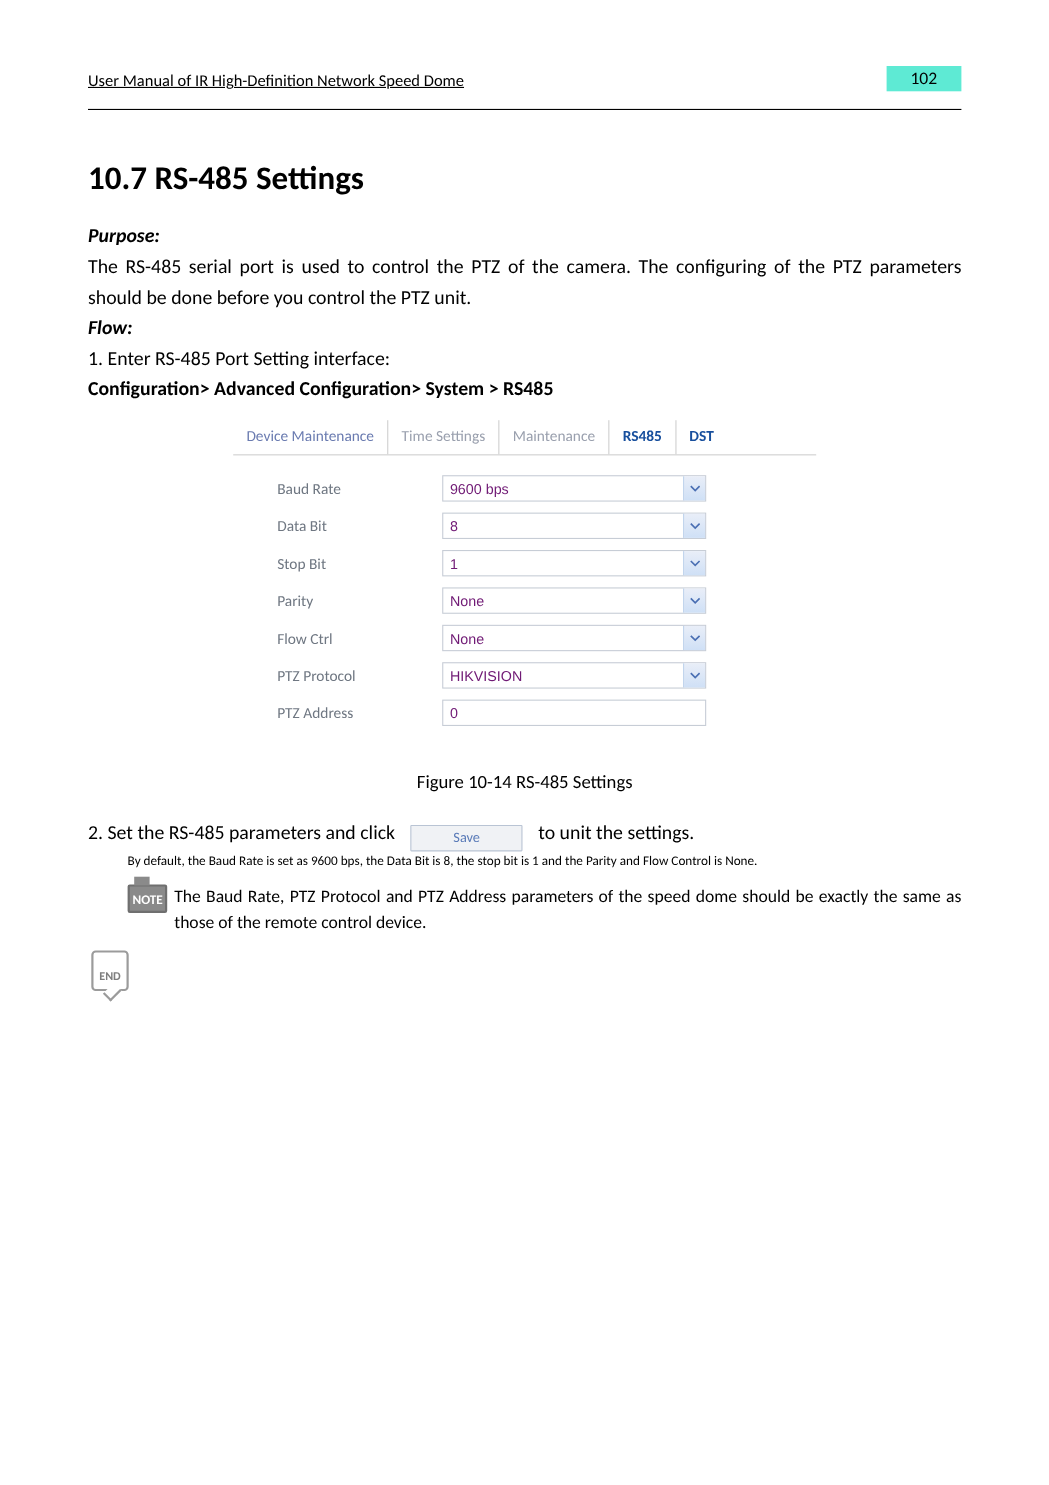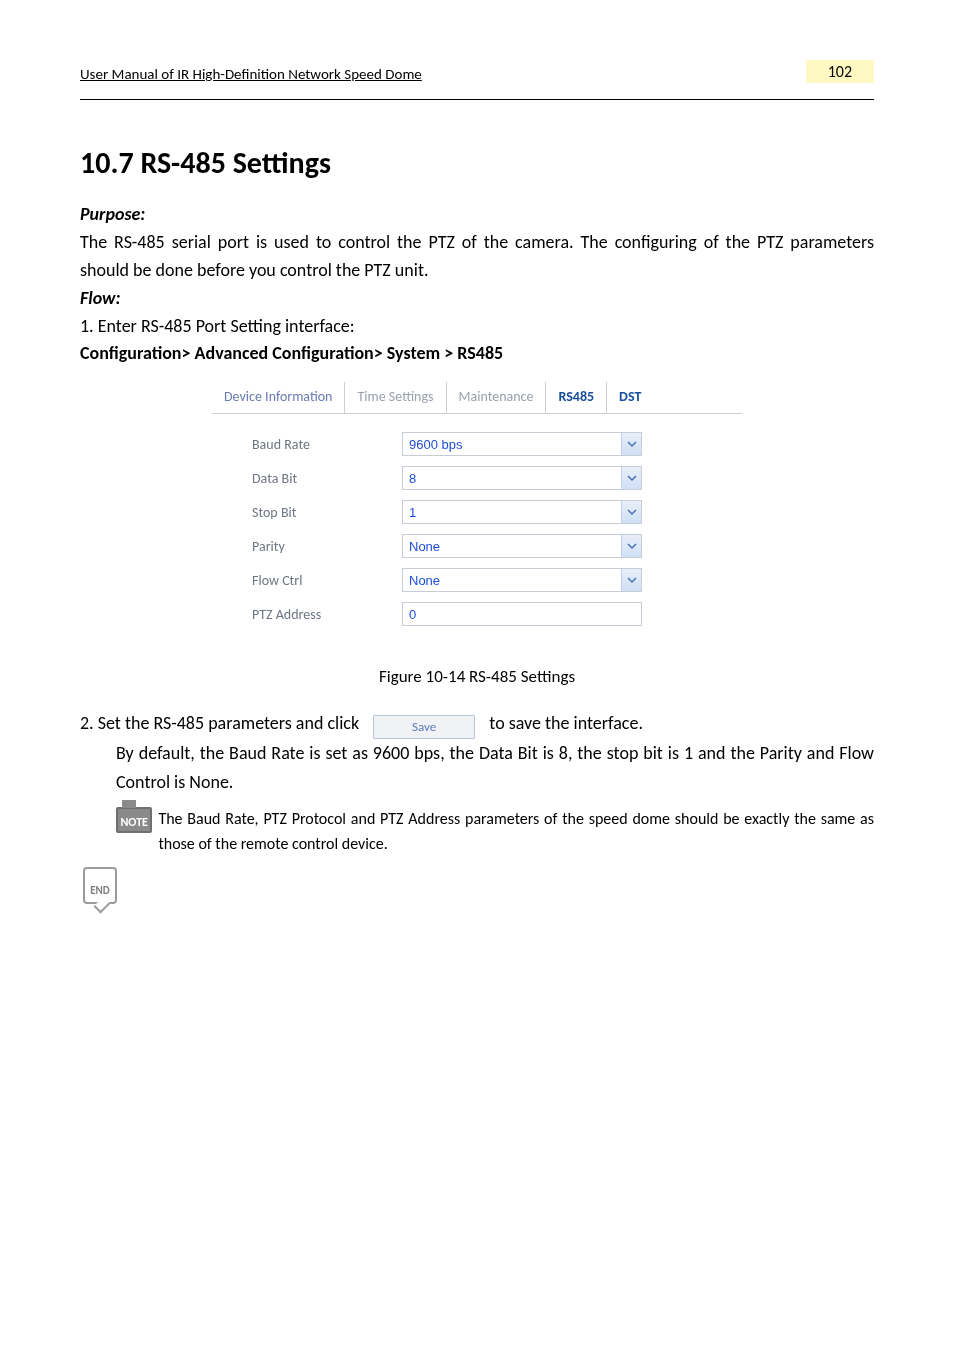--- a/index.html
+++ b/index.html
@@ -1,49 +1,49 @@
 <!DOCTYPE html>
 <html><head>
   <meta charset="utf-8">
   <style>
     * { box-sizing: border-box; margin: 0; padding: 0; }
     html, body { width: 954px; font-family: Calibri, Arial, sans-serif; background: #fff; }
     .page { padding: 60px 80px 40px 80px; }
     .rule-wrap { border-bottom: 1.5px solid #000; padding-bottom: 16px; margin-bottom: 10px; }
     .rule-row { display: flex; justify-content: space-between; align-items: flex-end; font-size: 15px; }
     .rule-left { text-decoration: underline; color: #000; }
-    .rule-right { background: #fef9c3; color: #000; padding: 2px 22px 2px 22px; font-size: 16px; }
+    .rule-right { background: #5eead4; color: #000; padding: 2px 22px 2px 22px; font-size: 16px; }
     h1.section { font-size: 30px; font-weight: 700; margin: 44px 0 20px 0; }
     .para { font-size: 18px; line-height: 1.55; text-align: justify; }
     .bold-ital { font-weight: 700; font-style: italic; }
     .bold { font-weight: 700; }
     .step-line { font-size: 18px; line-height: 1.55; }
 
     .tabs-box { width: 530px; margin: 14px auto 6px auto; }
     .tabs { display: flex; border-bottom: 1px solid #cfcfcf; }
     .tab { padding: 6px 12px 8px 12px; font-size: 14px; color: #6a7bb0; border-right: 1px solid #cfcfcf; cursor: pointer; }
     .tab:last-child { border-right: none; }
     .tab.active { color: #184f9d; font-weight: 700; }
     .tab.muted { color: #9aa0ae; }
 
     .form-area { padding: 18px 20px 16px 40px; }
     .form-row { display: flex; align-items: center; margin-bottom: 10px; }
     .form-label { width: 150px; font-size: 14px; color: #6f7782; }
     .form-field { position: relative; }
-    .form-input { width: 240px; height: 24px; border: 1px solid #c7cdd6; font-size: 13px; color: #1d4ed8; padding: 1px 22px 1px 6px; background: #fff; }
+    .form-input { width: 240px; height: 24px; border: 1px solid #c7cdd6; font-size: 13px; color: #701a75; padding: 1px 22px 1px 6px; background: #fff; }
     .form-input.noarrow { padding-right: 6px; }
     .drop-arrow { position: absolute; right: 1px; top: 1px; width: 20px; height: 22px; background: linear-gradient(#e9eef8,#cfe0f6); border-left: 1px solid #bcd1ec; display: flex; align-items: center; justify-content: center; }
     .drop-arrow svg { width: 10px; height: 10px; }
 
     .fig-cap { text-align: center; font-size: 17px; margin: 14px 0 22px 0; }
 
     .step2 { font-size: 18px; line-height: 1.65; }
     .save-btn { display: inline-block; border: 1px solid #b9c4d4; background: #f0f2f5; width: 102px; height: 24px; text-align: center; line-height: 22px; color: #5a7bb8; font-size: 13px; margin: 0 10px; vertical-align: -2px; border-radius: 1px; }
 
-    .indent-block { margin-left: 36px; font-size: 18px; line-height: 1.6; text-align: justify; }
+    .indent-block { margin-left: 36px; font-size: 12px; line-height: 1.6; text-align: justify; }
     .note-line { display: flex; align-items: flex-start; gap: 6px; margin-left: 36px; margin-top: 10px; }
     .note-icon { display: inline-block; width: 46px; height: 26px; background: #8a8a8a; border-radius: 2px; color: #fff; font-size: 12px; font-weight: 700; text-align: center; line-height: 20px; border: 2px solid #6f6f6f; position: relative; }
     .note-icon::before { content: ""; position: absolute; top: -9px; left: 4px; width: 14px; height: 8px; background: #8a8a8a; }
     .note-icon::after { content: "NOTE"; position: absolute; top: 3px; left: 0; right: 0; }
     .note-text { font-size: 16px; line-height: 1.55; text-align: justify; }
 
     .end-icon { margin-left: 0; margin-top: 14px; display: inline-flex; align-items: center; justify-content: center; width: 40px; height: 30px; }
     .end-inner { background: #fff; border: 2px solid #9b9b9b; border-radius: 4px; font-size: 11px; font-weight: 700; color: #7e7e7e; padding: 15px 5px 5px 5px; position: relative; }
     .end-inner::after { content: ""; position: absolute; left: 10px; bottom: -8px; width: 12px; height: 8px; border-left: 2px solid #9b9b9b; border-bottom: 2px solid #9b9b9b; transform: rotate(-45deg); background: #fff; }
   </style>
@@ -63,21 +63,21 @@
 
   <p class="para bold-ital">Purpose:</p>
   <p class="para">The RS-485 serial port is used to control the PTZ of the camera. The configuring of the PTZ parameters should be done before you control the PTZ unit.</p>
 
   <p class="para bold-ital">Flow:</p>
   <p class="step-line">1.  Enter RS-485 Port Setting interface:</p>
   <p class="step-line bold">Configuration&gt; Advanced Configuration&gt; System &gt; RS485</p>
 
   <div class="tabs-box">
     <div class="tabs">
-      <div class="tab">Device Information</div>
+      <div class="tab">Device Maintenance</div>
       <div class="tab muted">Time Settings</div>
       <div class="tab muted">Maintenance</div>
       <div class="tab active">RS485</div>
       <div class="tab active">DST</div>
     </div>
 
     <div class="form-area">
       <div class="form-row">
         <div class="form-label">Baud Rate</div>
         <div class="form-field">
@@ -127,34 +127,45 @@
         <div class="form-field">
           <input class="form-input" value="None" style="">
           <div class="drop-arrow">
               <svg viewBox="0 0 10 10">
                 <path d="M1 3 L5 7 L9 3" fill="none" stroke="#4a6fb3" stroke-width="1.5"></path>
               </svg>
             </div>
         </div>
       </div>
       <div class="form-row">
+        <div class="form-label">PTZ Protocol</div>
+        <div class="form-field">
+          <input class="form-input" value="HIKVISION" style="">
+          <div class="drop-arrow">
+              <svg viewBox="0 0 10 10">
+                <path d="M1 3 L5 7 L9 3" fill="none" stroke="#4a6fb3" stroke-width="1.5"></path>
+              </svg>
+            </div>
+        </div>
+      </div>
+      <div class="form-row">
         <div class="form-label">PTZ Address</div>
         <div class="form-field">
           <input class="form-input noarrow" value="0" style="">
         </div>
       </div>
     </div>
   </div>
 
   <p class="fig-cap">Figure 10-14 RS-485 Settings</p>
 
   <p class="step2">
     <span>2.  Set the RS-485 parameters and click</span>
     <span class="save-btn">Save</span>
-    <span>to save the interface.</span>
+    <span>to unit the settings.</span>
   </p>
 
   <p class="indent-block">By default, the Baud Rate is set as 9600 bps, the Data Bit is 8, the stop bit is 1 and the Parity and Flow Control is None.</p>
 
   <div class="note-line">
     <span class="note-icon"></span>
     <span class="note-text">The Baud Rate, PTZ Protocol and PTZ Address parameters of the speed dome should be exactly the same as those of the remote control device.</span>
   </div>
 
   <div class="end-icon">

